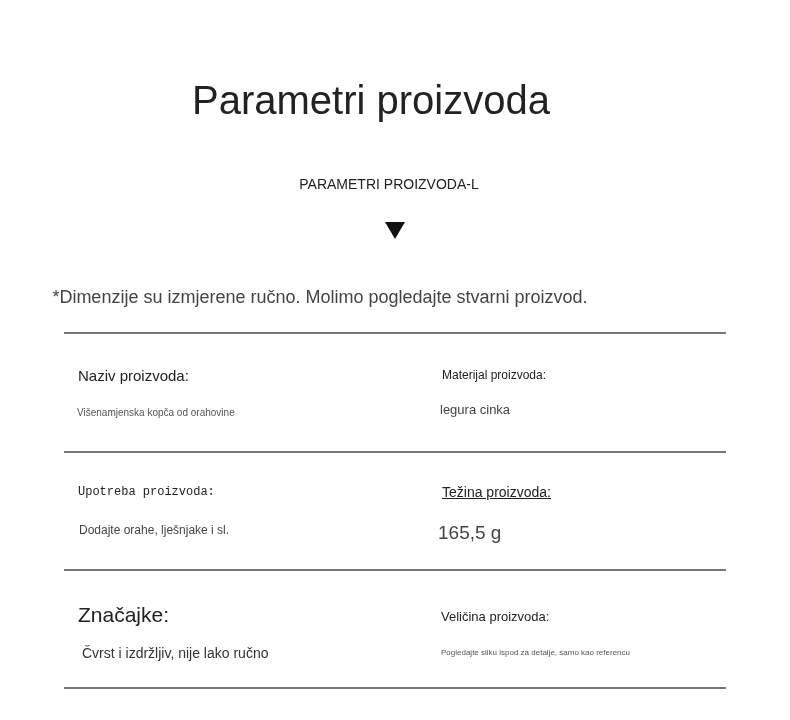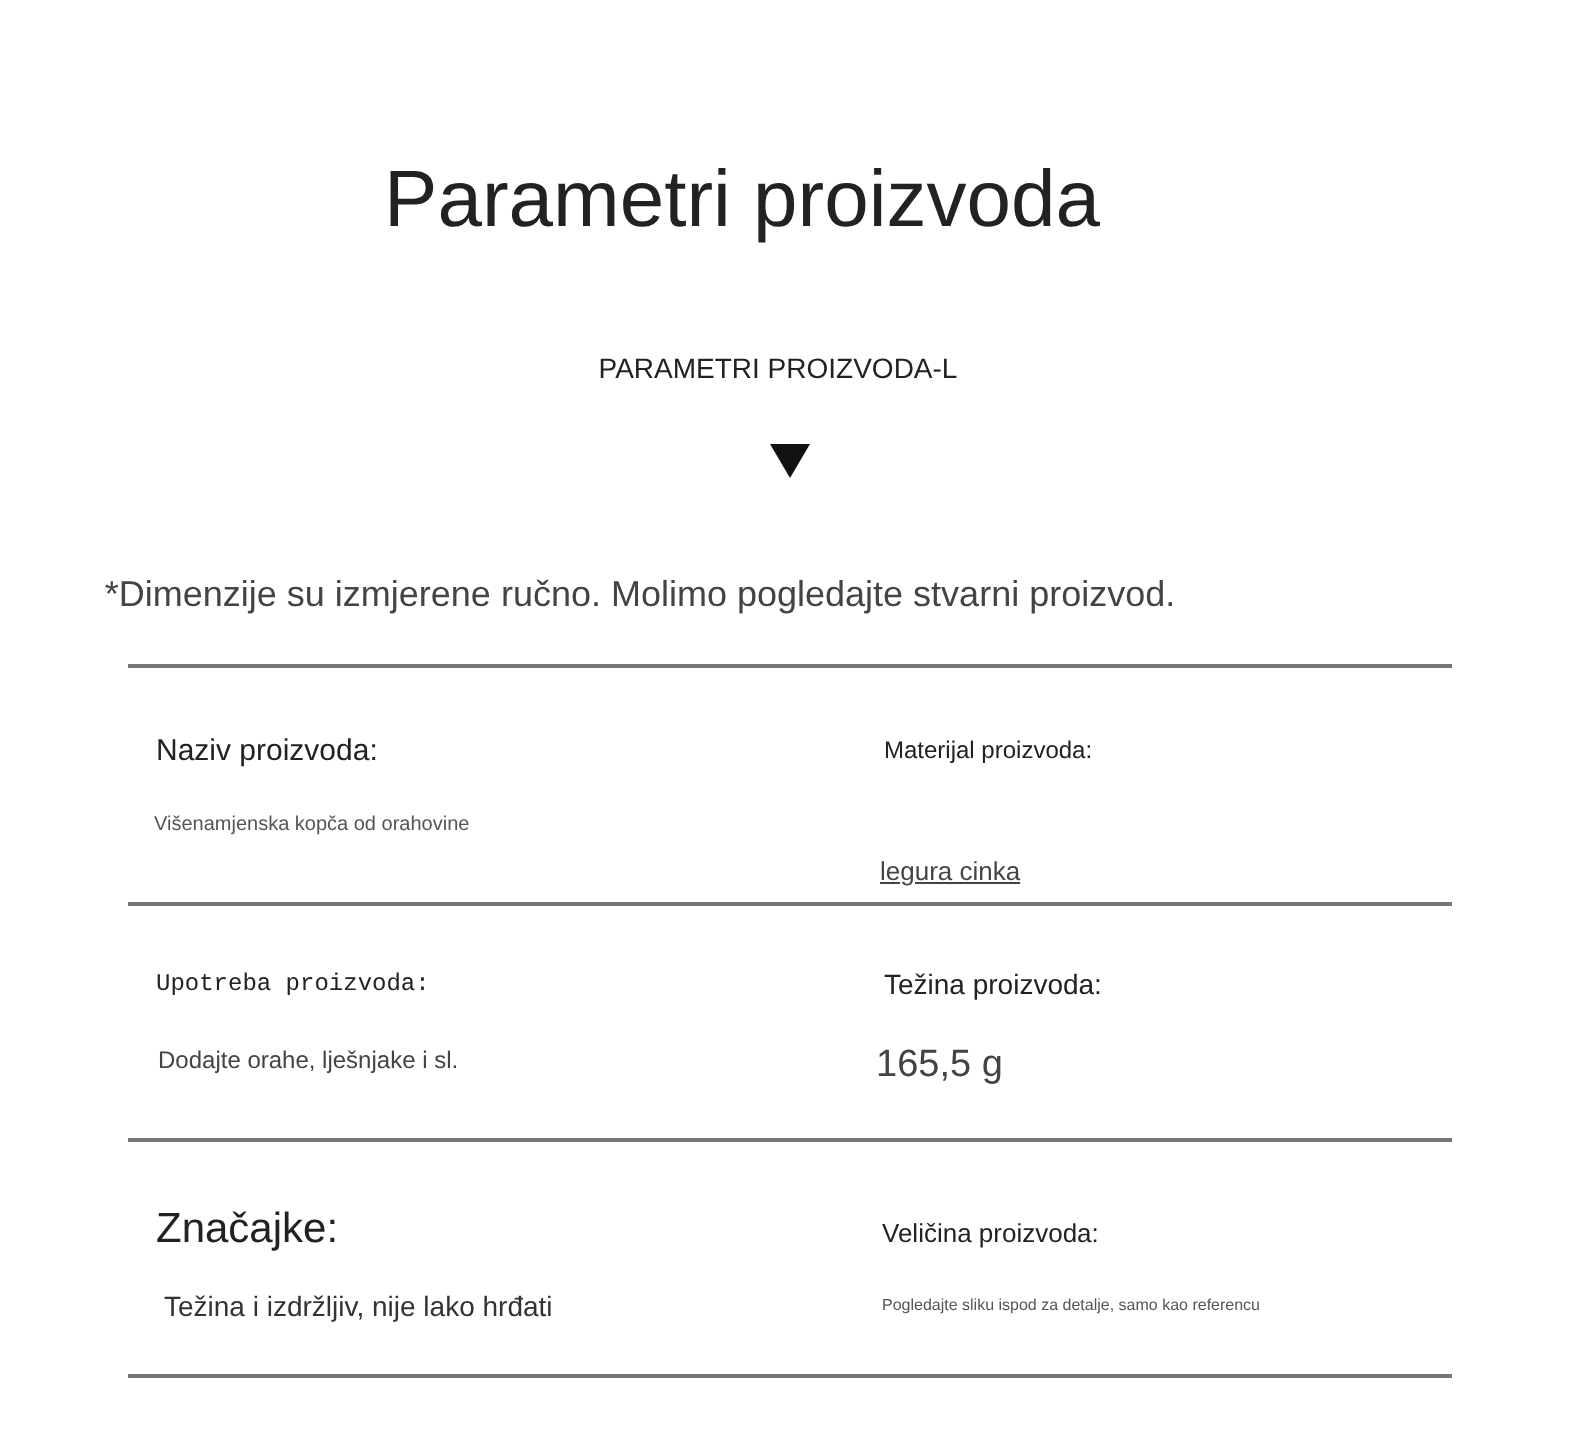--- a/index.html
+++ b/index.html
@@ -66,36 +66,36 @@
   <div class="abs arrow"></div>
 
   <div class="abs note">*Dimenzije su izmjerene ručno. Molimo pogledajte stvarni proizvod.</div>
 
   <div class="divider" style="top:332px;"></div>
 
   <div>
     <div class="abs lbl" style="left:78px; top:367px; font-size:15px;">Naziv proizvoda:</div>
     <div class="abs val" style="left:77px; top:407px; font-size:10px; color:#555555;">Višenamjenska kopča od orahovine</div>
     <div class="abs lbl" style="left:442px; top:368px; font-size:12px;">Materijal proizvoda:</div>
-    <div class="abs val" style="left:440px; top:428px; font-size:13px;text-decoration:underline;">legura cinka</div>
+    <div class="abs val" style="left:440px; top:402px; font-size:13px;">legura cinka</div>
   </div>
 
   <div class="divider" style="top:451px;"></div>
 
   <div>
     <div class="abs lbl" style="left:78px; top:485px; font-size:12px;font-family:Liberation Mono, monospace;">Upotreba proizvoda:</div>
     <div class="abs val" style="left:79px; top:523px; font-size:12px;">Dodajte orahe, lješnjake i sl.</div>
-    <div class="abs lbl" style="left:442px; top:484px; font-size:14px;">Težina proizvoda:</div>
+    <div class="abs lbl" style="left:442px; top:484px; font-size:14px;text-decoration:underline;">Težina proizvoda:</div>
     <div class="abs val" style="left:438px; top:522px; font-size:19px;">165,5 g</div>
   </div>
 
   <div class="divider" style="top:569px;"></div>
 
   <div>
     <div class="abs lbl" style="left:78px; top:603px; font-size:21px;">Značajke:</div>
-    <div class="abs val" style="left:82px; top:645px; font-size:14px; color:#333333;">Težina i izdržljiv, nije lako hrđati</div>
+    <div class="abs val" style="left:82px; top:645px; font-size:14px; color:#333333;">Čvrst i izdržljiv, nije lako ručno</div>
     <div class="abs lbl" style="left:441px; top:609px; font-size:13px;">Veličina proizvoda:</div>
     <div class="abs val" style="left:441px; top:648px; font-size:8px; color:#555555;">Pogledajte sliku ispod za detalje, samo kao referencu</div>
   </div>
 
   <div class="divider" style="top:687px;"></div>
 
 </div>
 
 </body></html>

